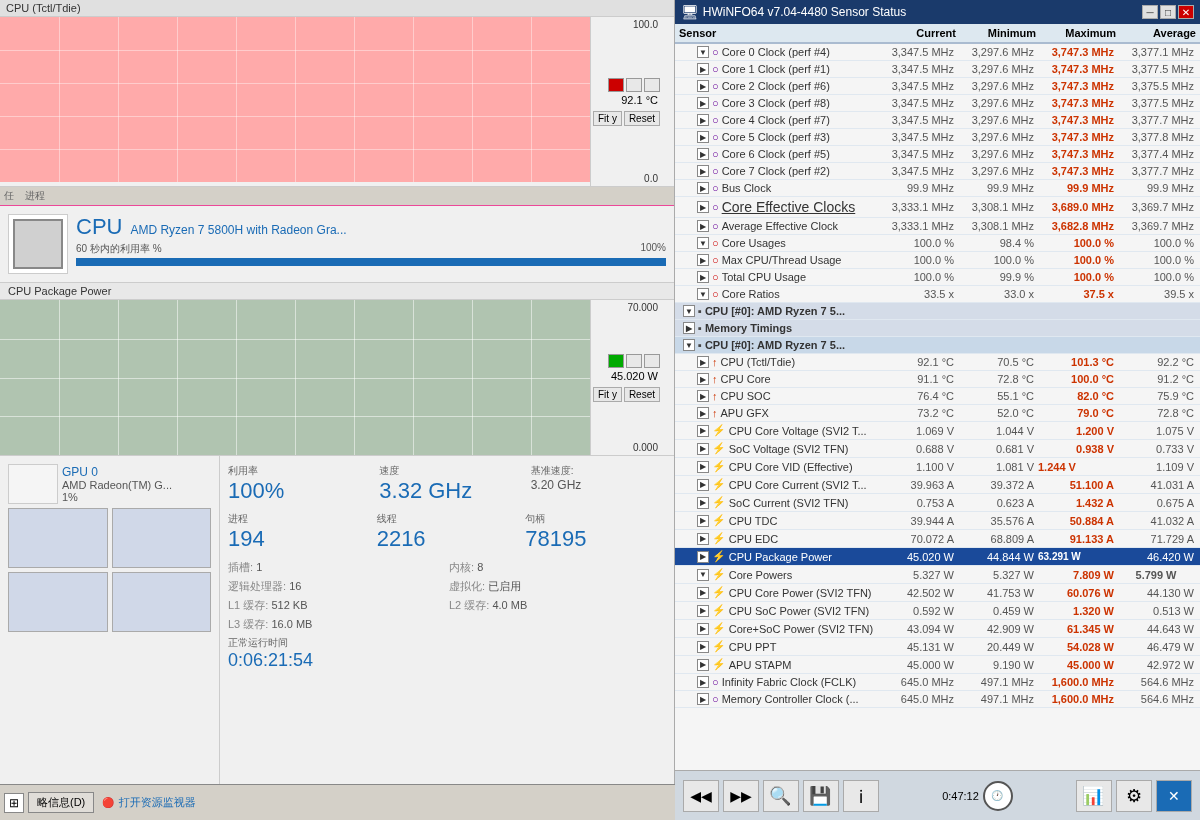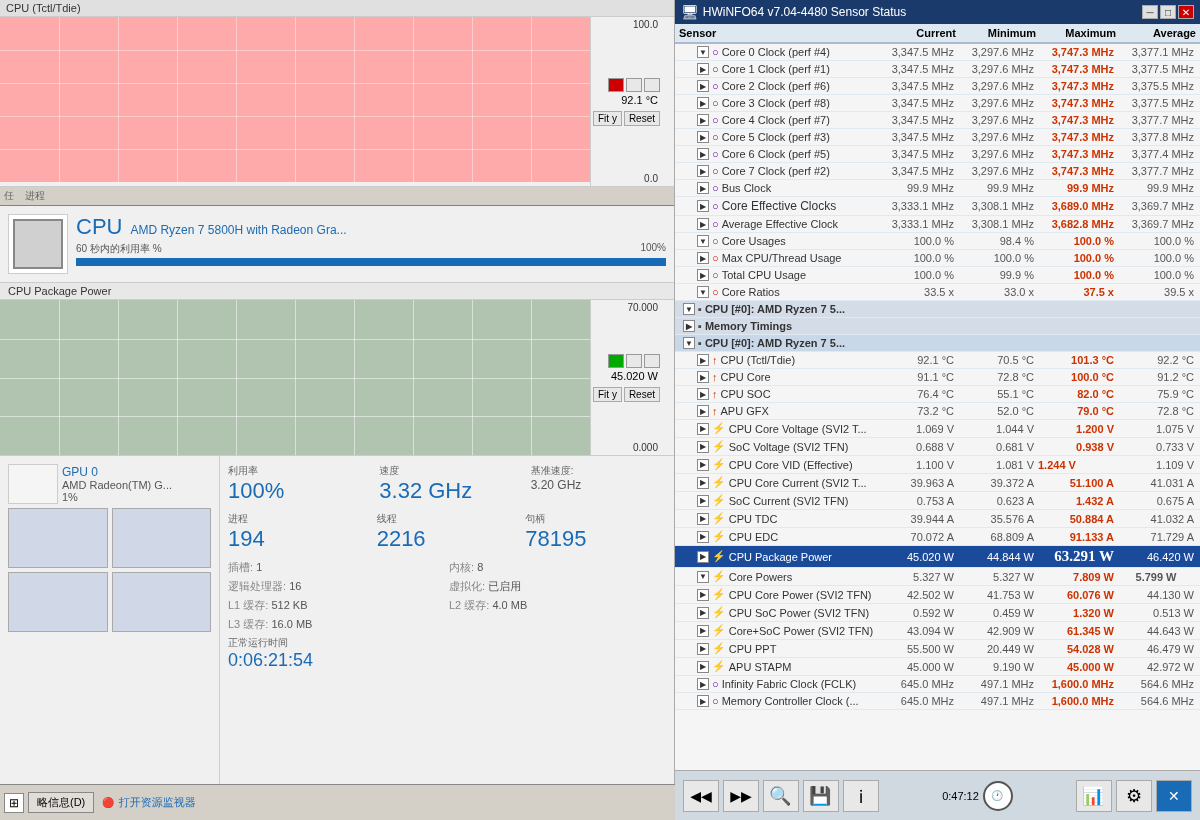--- a/index.html
+++ b/index.html
@@ -370,21 +370,21 @@
     </div>
     <div style="text-align:right;font-size:11px;color:#555;padding:0 2px;">99.9 MHz</div>
     <div style="text-align:right;font-size:11px;color:#555;padding:0 2px;">99.9 MHz</div>
     <div style="text-align:right;font-size:11px;color:#cc3300;padding:0 2px;font-weight:bold;">99.9 MHz</div>
     <div style="text-align:right;font-size:11px;color:#555;padding:0 2px;">99.9 MHz</div>
   </div>
       <div style="display: grid; grid-template-columns: 1fr 80px 80px 80px 80px; padding: 2px 4px; border-bottom: 1px solid rgb(224, 232, 240); align-items: center;">
     <div style="display:flex;align-items:center;gap:3px;padding-left:18px;color:#333;">
       <span style="width:12px;height:12px;border:1px solid #888;background:#fff;color:#333;font-size:8px;display:inline-flex;align-items:center;justify-content:center;cursor:pointer;flex-shrink:0;">▶</span>
       <span style="color:#660099;font-size:11px;">○</span>
-      <span style="font-size:12px;">Core Effective Clocks</span>
+      <span style="font-size:14px;text-decoration:underline;">Core Effective Clocks</span>
     </div>
     <div style="text-align:right;font-size:11px;color:#555;padding:0 2px;">3,333.1 MHz</div>
     <div style="text-align:right;font-size:11px;color:#555;padding:0 2px;">3,308.1 MHz</div>
     <div style="text-align:right;font-size:11px;color:#cc3300;padding:0 2px;font-weight:bold;">3,689.0 MHz</div>
     <div style="text-align:right;font-size:11px;color:#555;padding:0 2px;">3,369.7 MHz</div>
   </div>
       <div style="display: grid; grid-template-columns: 1fr 80px 80px 80px 80px; padding: 2px 4px; border-bottom: 1px solid rgb(224, 232, 240); align-items: center;">
     <div style="display:flex;align-items:center;gap:3px;padding-left:18px;color:#333;">
       <span style="width:12px;height:12px;border:1px solid #888;background:#fff;color:#333;font-size:8px;display:inline-flex;align-items:center;justify-content:center;cursor:pointer;flex-shrink:0;">▶</span>
       <span style="color:#660099;font-size:11px;">○</span>
@@ -594,21 +594,21 @@
     <div style="text-align:right;font-size:11px;color:#555;padding:0 2px;">71.729 A</div>
   </div>
       <div style="display: grid; grid-template-columns: 1fr 80px 80px 80px 80px; padding: 2px 4px; border-bottom: 1px solid rgb(224, 232, 240); align-items: center; background: rgb(26, 74, 154); color: rgb(255, 255, 255);">
     <div style="display:flex;align-items:center;gap:3px;padding-left:18px;color:#fff;">
       <span style="width:12px;height:12px;border:1px solid #888;background:#fff;color:#333;font-size:8px;display:inline-flex;align-items:center;justify-content:center;cursor:pointer;flex-shrink:0;">▶</span>
       <span style="color:#fff;font-size:11px;">⚡</span>
       <span style="font-size:11px;">CPU Package Power</span>
     </div>
     <div style="text-align:right;font-size:11px;color:#fff;padding:0 2px;">45.020 W</div>
     <div style="text-align:right;font-size:11px;color:#fff;padding:0 2px;">44.844 W</div>
-    <div style="text-align:right;font-size:15px;color:#fff;padding:0 2px;font-weight:bold;font-family:Liberation Serif, serif;">63.291 W</div>
+    <div style="font-size:10px;color:#fff;padding:0 2px;font-weight:bold;">63.291 W</div>
     <div style="text-align:right;font-size:11px;color:#fff;padding:0 2px;">46.420 W</div>
   </div>
       <div style="display: grid; grid-template-columns: 1fr 80px 80px 80px 80px; padding: 2px 4px; border-bottom: 1px solid rgb(224, 232, 240); align-items: center;">
     <div style="display:flex;align-items:center;gap:3px;padding-left:18px;color:#333;">
       <span style="width:12px;height:12px;border:1px solid #888;background:#fff;color:#333;font-size:8px;display:inline-flex;align-items:center;justify-content:center;cursor:pointer;flex-shrink:0;">▼</span>
       <span style="color:#cc8800;font-size:11px;">⚡</span>
       <span style="font-size:11px;">Core Powers</span>
     </div>
     <div style="text-align:right;font-size:11px;color:#555;padding:0 2px;">5.327 W</div>
     <div style="text-align:right;font-size:11px;color:#555;padding:0 2px;">5.327 W</div>
@@ -647,21 +647,21 @@
     <div style="text-align:right;font-size:11px;color:#555;padding:0 2px;">42.909 W</div>
     <div style="text-align:right;font-size:11px;color:#cc3300;padding:0 2px;font-weight:bold;">61.345 W</div>
     <div style="text-align:right;font-size:11px;color:#555;padding:0 2px;">44.643 W</div>
   </div>
       <div style="display: grid; grid-template-columns: 1fr 80px 80px 80px 80px; padding: 2px 4px; border-bottom: 1px solid rgb(224, 232, 240); align-items: center;">
     <div style="display:flex;align-items:center;gap:3px;padding-left:18px;color:#333;">
       <span style="width:12px;height:12px;border:1px solid #888;background:#fff;color:#333;font-size:8px;display:inline-flex;align-items:center;justify-content:center;cursor:pointer;flex-shrink:0;">▶</span>
       <span style="color:#cc8800;font-size:11px;">⚡</span>
       <span style="font-size:11px;">CPU PPT</span>
     </div>
-    <div style="text-align:right;font-size:11px;color:#555;padding:0 2px;">55.500 W</div>
+    <div style="text-align:right;font-size:11px;color:#555;padding:0 2px;">45.131 W</div>
     <div style="text-align:right;font-size:11px;color:#555;padding:0 2px;">20.449 W</div>
     <div style="text-align:right;font-size:11px;color:#cc3300;padding:0 2px;font-weight:bold;">54.028 W</div>
     <div style="text-align:right;font-size:11px;color:#555;padding:0 2px;">46.479 W</div>
   </div>
       <div style="display: grid; grid-template-columns: 1fr 80px 80px 80px 80px; padding: 2px 4px; border-bottom: 1px solid rgb(224, 232, 240); align-items: center;">
     <div style="display:flex;align-items:center;gap:3px;padding-left:18px;color:#333;">
       <span style="width:12px;height:12px;border:1px solid #888;background:#fff;color:#333;font-size:8px;display:inline-flex;align-items:center;justify-content:center;cursor:pointer;flex-shrink:0;">▶</span>
       <span style="color:#cc8800;font-size:11px;">⚡</span>
       <span style="font-size:11px;">APU STAPM</span>
     </div>

